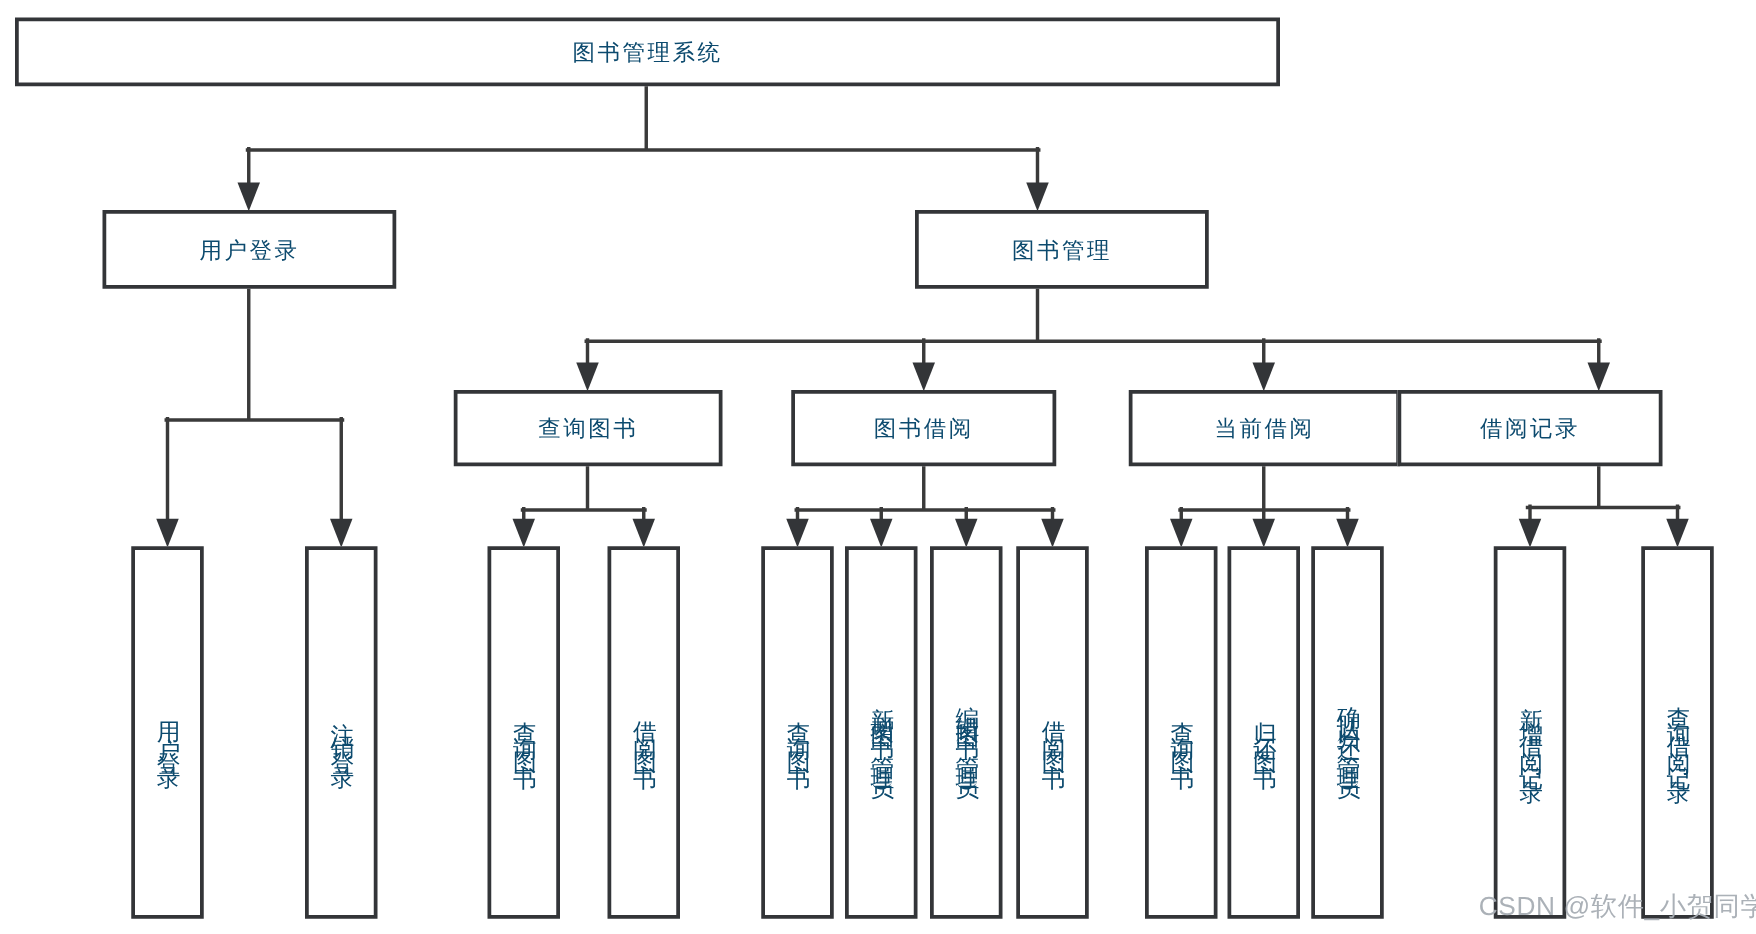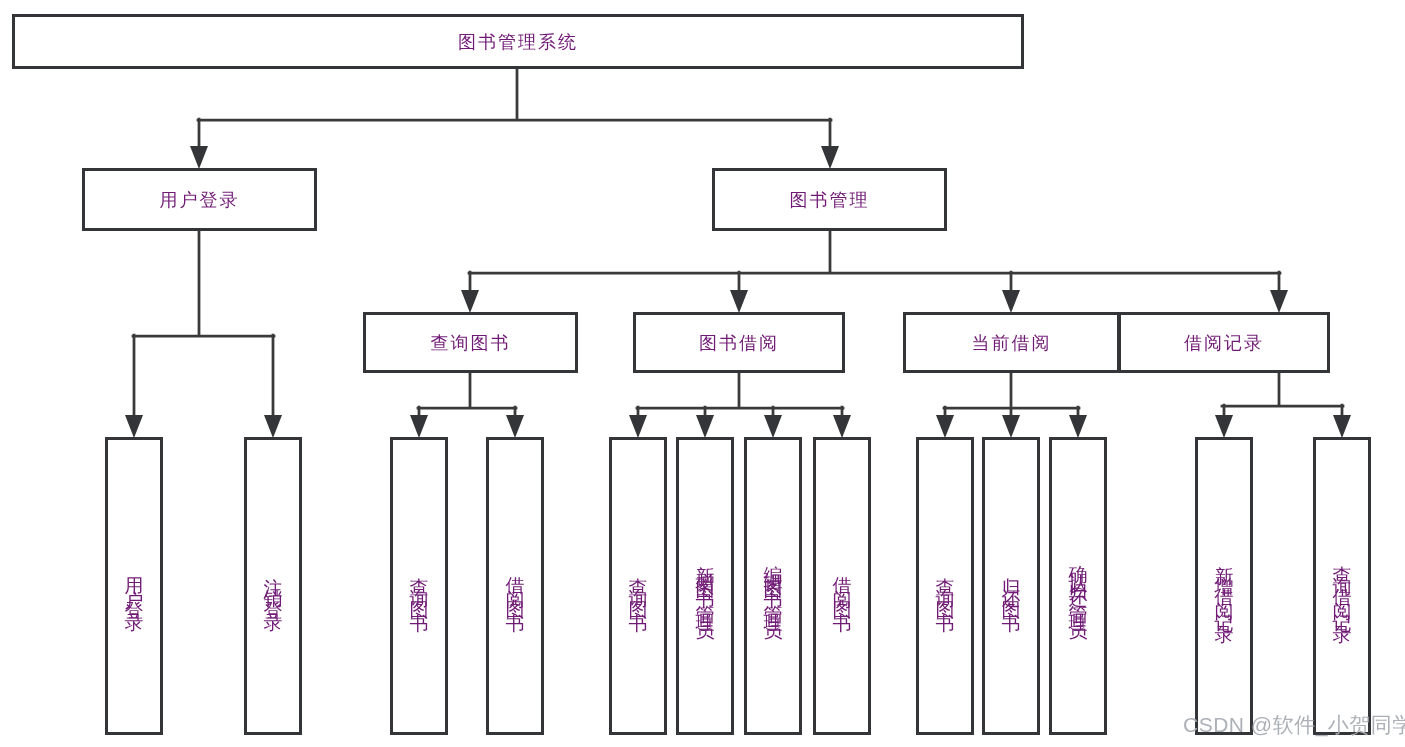--- a/index.html
+++ b/index.html
@@ -13,21 +13,21 @@
   }
   .connectors { position: absolute; left: 0; top: 0; z-index: 1; }
   .node {
     position: absolute;
     box-sizing: border-box;
     background: #ffffff;
     border: 3px solid #333538;
     display: flex;
     align-items: center;
     justify-content: center;
-    color: #701a75;
+    color: #0c4a6e;
     z-index: 2;
   }
   .node.h span {
     font-size: 18px;
     letter-spacing: 2px;
     white-space: nowrap;
   }
   .node.v .vtext {
     writing-mode: vertical-rl;
     text-orientation: mixed;
@@ -95,21 +95,21 @@
     </g>
   </svg>
 
   <div class="node h" style="left:12px; top:14px; width:1012px; height:55px;">
     <span>图书管理系统</span>
   </div>
 
   <div class="node h" style="left:82px; top:168px; width:235px; height:63px;">
     <span>用户登录</span>
   </div>
-  <div class="node h" style="left:712px; top:168px; width:235px; height:63px;">
+  <div class="node h" style="left:732px; top:168px; width:235px; height:63px;">
     <span>图书管理</span>
   </div>
 
   <div class="node h" style="left:363px; top:312px; width:215px; height:61px;">
     <span>查询图书</span>
   </div>
   <div class="node h" style="left:903px; top:312px; width:217px; height:61px;">
     <span>当前借阅</span>
   </div>
   <div class="node h" style="left:633px; top:312px; width:212px; height:61px;">

